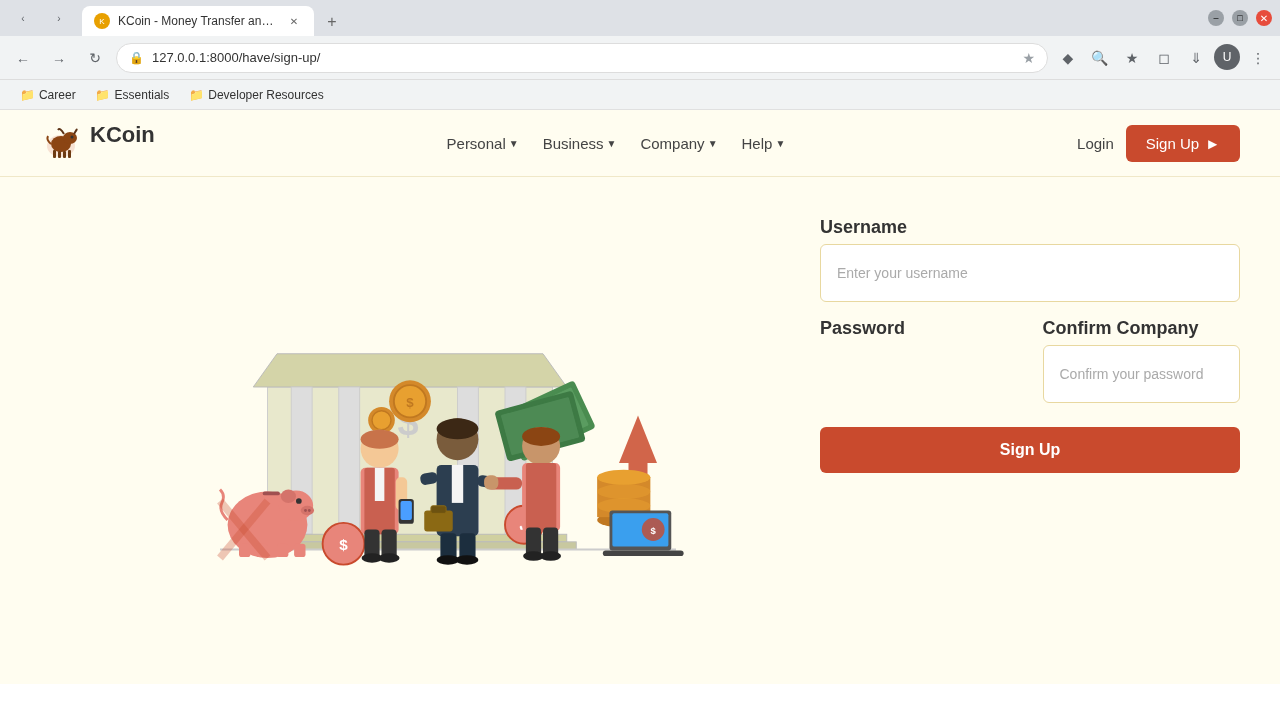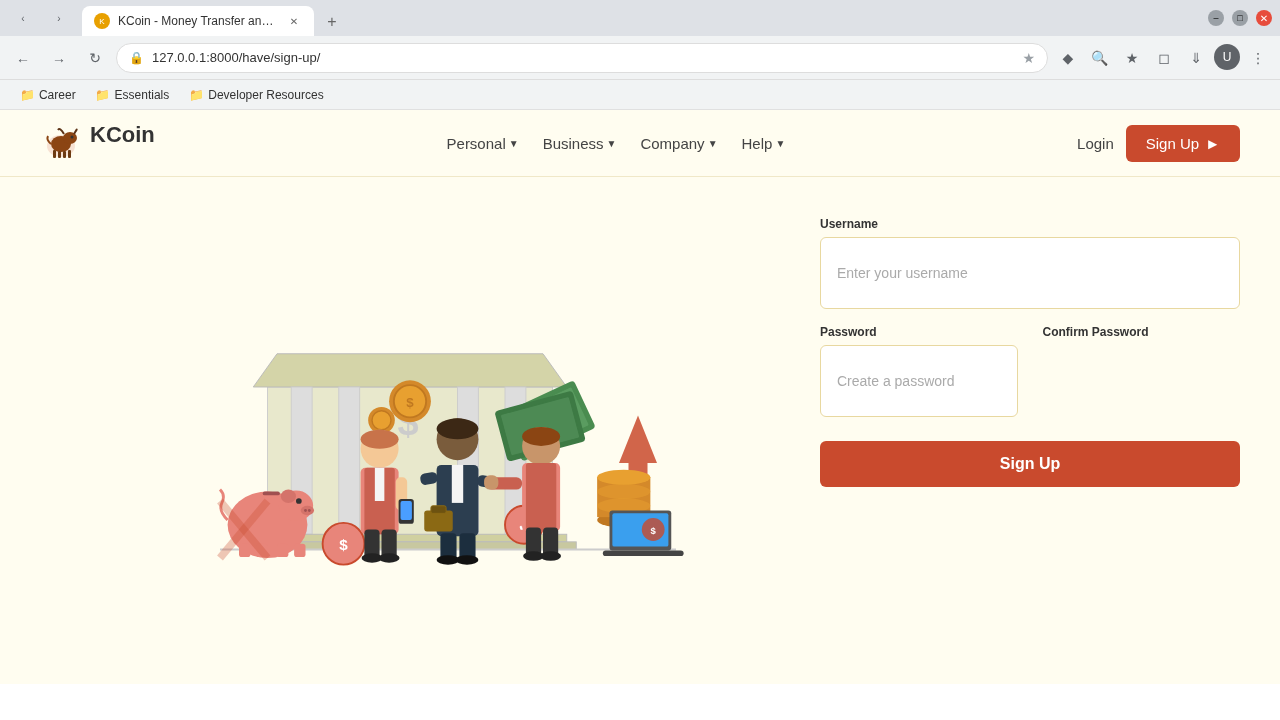--- a/index.html
+++ b/index.html
@@ -51,22 +51,22 @@
 
     
     .illustration { flex: 1; position: relative; min-height: 380px; }
 
     
     .form-section { width: 420px; padding-top: 20px; }
     .form-title { font-size: 38px; font-weight: bold; color: #2c2c2c; margin-bottom: 8px; }
     .form-subtitle { font-size: 14px; color: #666; margin-bottom: 24px; }
     .form-subtitle a { color: #c94a2d; text-decoration: none; font-weight: bold; }
     .form-group { margin-bottom: 16px; }
-    .form-label { font-size: 12px; font-weight: 600; color: #333; margin-bottom: 6px; display: block; }
-    .form-input { width: 100%; padding: 27px 16px; border: 1.5px solid #e8d8a0; border-radius: 6px; font-size: 14px; color: #333; background: #fff; outline: none; }
+    .form-label { font-size: 18px; font-weight: 600; color: #333; margin-bottom: 6px; display: block; }
+    .form-input { width: 100%; padding: 20px 16px; border: 1.5px solid #e8d8a0; border-radius: 6px; font-size: 14px; color: #333; background: #fff; outline: none; }
     .form-input::placeholder { color: #aaa; }
     .form-row { display: flex; gap: 25px; }
     .form-row .form-group { flex: 1; }
     .submit-btn { width: 100%; padding: 14px; background: #c94a2d; color: #fff; border: none; border-radius: 6px; font-size: 16px; font-weight: 600; cursor: pointer; margin-top: 8px; }
 
     
     .illus-svg { width: 100%; height: 380px; }
   </style>
 </head>
 <body>
@@ -331,23 +331,23 @@
 
       <div class="form-group">
         <label class="form-label">Username</label>
         <input type="text" class="form-input" placeholder="Enter your username" style="">
       </div>
 
 
       <div class="form-row">
         <div class="form-group">
           <label class="form-label">Password</label>
-          <input type="password" class="form-input" placeholder="Create a password" style="">
         </div>
         <div class="form-group">
-          <label class="form-label">Confirm Password</label>
+          <label class="form-label">Confirm Company</label>
+          <input type="password" class="form-input" placeholder="Confirm your password" style="">
         </div>
       </div>
 
       <button class="submit-btn">Sign Up</button>
     </div>
   </div>
 </div>
 
 </body></html>

